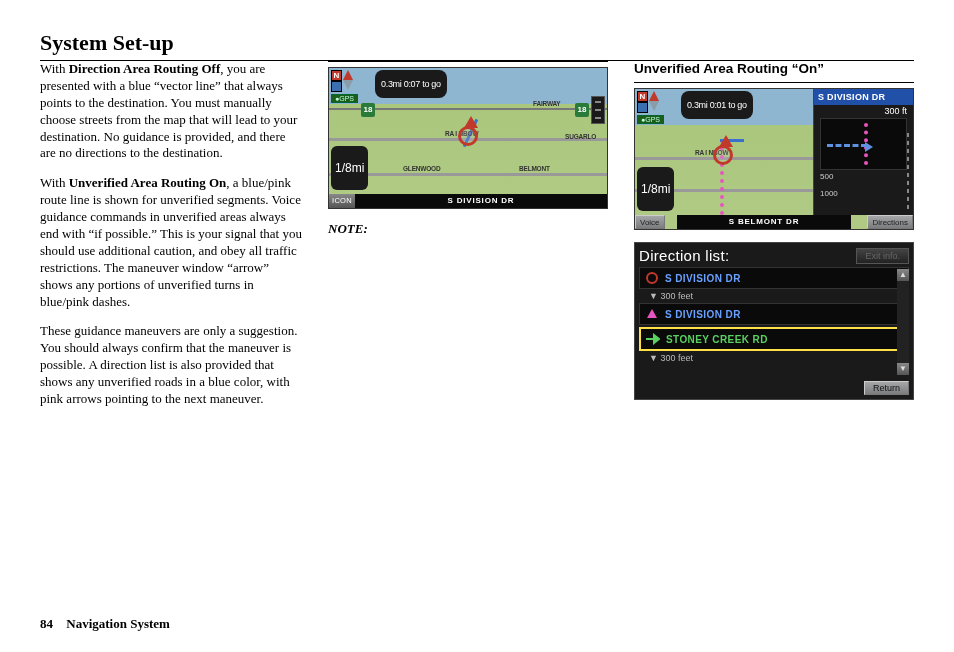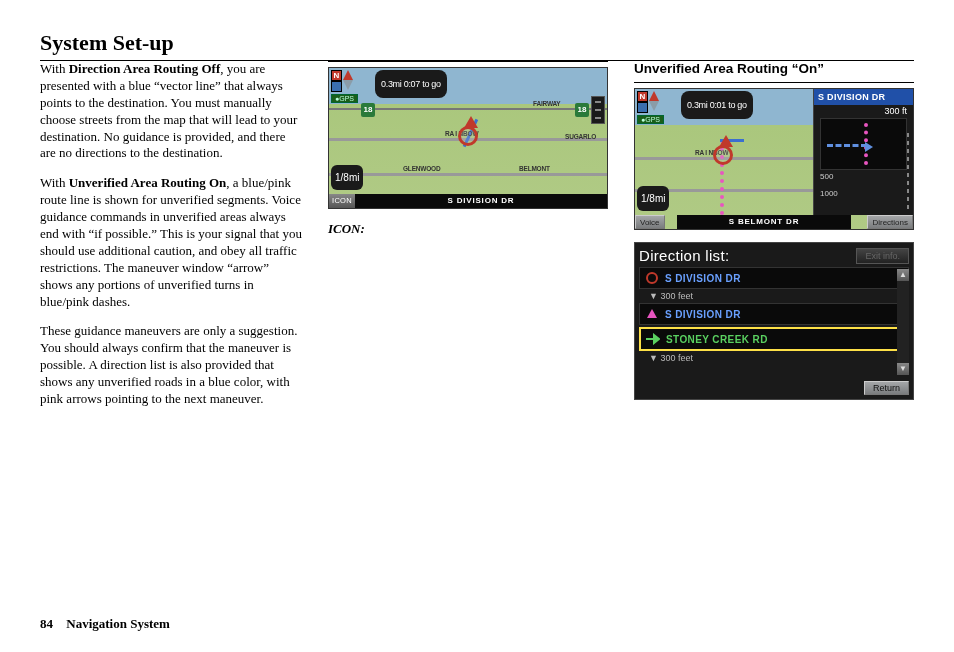--- a/index.html
+++ b/index.html
@@ -24,21 +24,21 @@
   .nav-map .compass { position: absolute; top: 2px; left: 2px; width: 24px; height: 24px; }
   .nav-map .compass .n { position: absolute; left: 0; top: 0; width: 11px; height: 11px; background: #c0392b; border: 1px solid #000; color: #fff; font-size: 8px; text-align: center; line-height: 10px; font-weight: bold; }
   .nav-map .compass .s { position: absolute; left: 0; top: 11px; width: 11px; height: 11px; background: #3a6fb0; border: 1px solid #000; }
   .nav-map .compass .arrow { position: absolute; left: 12px; top: 0; width: 10px; height: 22px; }
   .nav-map .compass .arrow::before { content: ''; position: absolute; top: 0; left: 0; border-left: 5px solid transparent; border-right: 5px solid transparent; border-bottom: 10px solid #c0392b; }
   .nav-map .compass .arrow::after { content: ''; position: absolute; top: 10px; left: 0; border-left: 5px solid transparent; border-right: 5px solid transparent; border-top: 10px solid #8a9ca8; }
   .nav-map .gps { position: absolute; top: 26px; left: 2px; background: #1a5e1a; color: #bfd; font-size: 7px; padding: 0 3px; border: 1px solid #063; }
   .nav-map .menu { position: absolute; top: 28px; right: 2px; width: 14px; height: 28px; background: #1a1a1a; border: 1px solid #555; }
   .nav-map .menu::before, .nav-map .menu::after, .nav-map .menu span { content: ''; position: absolute; left: 3px; right: 3px; height: 2px; background: #888; }
   .nav-map .menu::before { top: 4px; } .nav-map .menu span { top: 12px; } .nav-map .menu::after { top: 20px; }
-  .nav-map .scale { position: absolute; bottom: 18px; left: 2px; background: #1a1a1a; color: #fff; font-size: 10px; padding: 7px 4px; border-radius: 6px; }
+  .nav-map .scale { position: absolute; bottom: 18px; left: 2px; background: #1a1a1a; color: #fff; font-size: 12px; padding: 15px 4px; border-radius: 6px; }
   .nav-map .icon-btn { position: absolute; bottom: 0; left: 0; width: 26px; height: 14px; background: linear-gradient(#888,#555); font-size: 7.5px; color: #fff; text-align: center; line-height: 14px; letter-spacing: 0.3px; }
   .nav-map .street-bar { position: absolute; bottom: 0; left: 26px; right: 0; height: 14px; background: #0a0a0a; color: #fff; font-size: 8px; font-weight: bold; text-align: center; line-height: 14px; letter-spacing: 0.8px; }
   .nav-map .voice-btn, .nav-map .dir-btn { position: absolute; bottom: 0; height: 14px; background: linear-gradient(#a4a6a8,#7a7c7e); color: #222; font-size: 8px; text-align: center; line-height: 14px; padding: 0 4px; border: 1px outset #ccc; }
   .nav-map .voice-btn { left: 0; }
   .nav-map .dir-btn { right: 0; }
   .nav-map.on .street-bar { left: 42px; right: 62px; }
   .nav-map .vehicle { position: absolute; top: 58px; left: 50%; margin-left: -10px; width: 20px; height: 20px; border: 3px solid #c0392b; border-radius: 50%; background: rgba(200,200,200,0.2); }
   .nav-map .vehicle::before { content: ''; position: absolute; top: -13px; left: 3px; border-left: 7px solid transparent; border-right: 7px solid transparent; border-bottom: 12px solid #c0392b; }
   .nav-map .road-h { position: absolute; left: 0; right: 0; height: 3px; background: #999; }
   .nav-map .road-label { position: absolute; font-size: 6.5px; color: #333; font-weight: bold; letter-spacing: -0.2px; }
@@ -115,21 +115,21 @@
       <div class="road-label" style="top:32px;left:204px;">FAIRWAY</div>
       <div class="road-label" style="top:65px;left:236px;">SUGARLO</div>
       <div class="road-label" style="top:97px;left:74px;">GLENWOOD</div>
       <div class="road-label" style="top:97px;left:190px;">BELMONT</div>
       <div class="vehicle"></div>
       <div class="scale">1/8mi</div>
       <div class="icon-btn">ICON</div>
       <div class="street-bar">S DIVISION DR</div>
     </div>
 
-    <div class="note-label">ICON:</div>
+    <div class="note-label">NOTE:</div>
   </div>
 
   <div class="col col3">
     <div class="col-heading">Unverified Area Routing “On”</div>
     <div class="col-heading-rule"></div>
 
     <div class="nav-map on">
       <div class="sky-water"></div>
       <div class="road-h" style="top:68px;right:100px;"></div>
       <div class="road-h" style="top:100px;right:100px;"></div>

